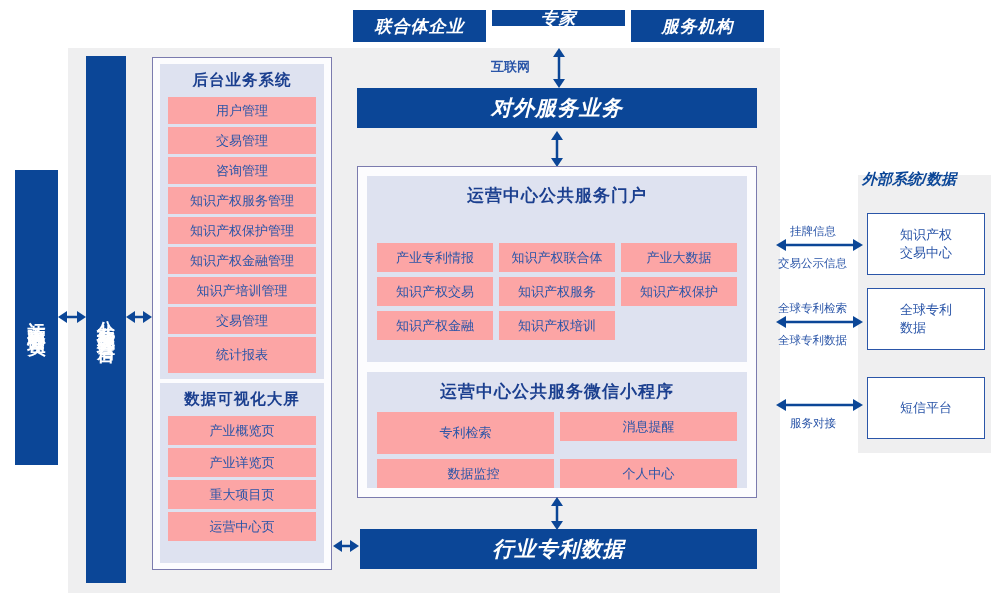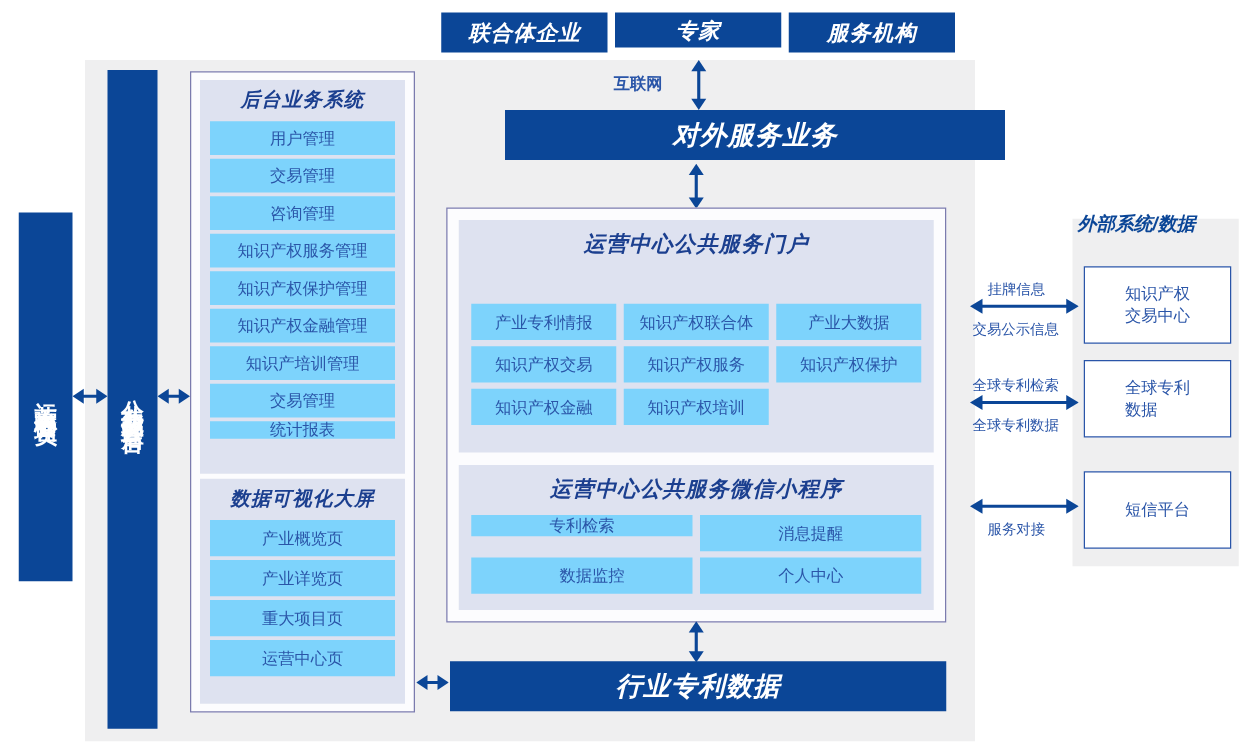--- a/index.html
+++ b/index.html
@@ -40,26 +40,25 @@
     border:1.5px solid #7b7bae;
   }
   .lavpanel{
     position:absolute;
     background:#dee2f0;
   }
   .lavpanel-title{
     text-align:center;
     color:#1b3f8f;
     font-weight:bold;
-    font-style:italic;
     font-size:15px;
     letter-spacing:1px;
   }
   .cell{
-    background:#7dd3fc;
+    background:#fca5a5;
     color:#2a55a8;
     display:flex;align-items:center;justify-content:center;
     text-align:center;
     font-size:13px;
   }
 
   
   .extbox{
     position:absolute;
     background:#ffffff;
@@ -91,37 +90,37 @@
   .arrow-lbl.plain{ font-weight:normal; }
 </style>
 </head>
 <body>
 
 <div id="root">
 
   <div class="bluebar" style="left:353px;top:10px;width:133px;height:32px;font-size:17px;">
     <span>联合体企业</span>
   </div>
-  <div class="bluebar" style="left:492px;top:10px;width:133px;height:28px;font-size:17px;">
+  <div class="bluebar" style="left:492px;top:10px;width:133px;height:16px;font-size:17px;">
     <span>专家</span>
   </div>
   <div class="bluebar" style="left:631px;top:10px;width:133px;height:32px;font-size:17px;">
     <span>服务机构</span>
   </div>
 
   <div class="graybox" style="left:68px;top:48px;width:712px;height:545px;"></div>
 
   <svg class="arrow-v" style="left:550px;top:48px;width:18px;height:40px;" viewBox="0 0 18 40">
     <line x1="9" y1="7" x2="9" y2="33" stroke="#0b4697" stroke-width="2.5"></line>
     <polygon points="9,0 3,9 15,9" fill="#0b4697"></polygon>
     <polygon points="9,40 3,31 15,31" fill="#0b4697"></polygon>
   </svg>
   <div class="arrow-lbl" style="left:491px;top:58px;font-size:13px;">互联网</div>
 
-  <div class="bluebar" style="left:357px;top:88px;width:400px;height:40px;font-size:21px;margin-left:47px;">
+  <div class="bluebar" style="left:357px;top:88px;width:400px;height:40px;font-size:21px;">
     <span>对外服务业务</span>
   </div>
 
   <svg class="arrow-v" style="left:548px;top:131px;width:18px;height:36px;" viewBox="0 0 18 36">
     <line x1="9" y1="7" x2="9" y2="29" stroke="#0b4697" stroke-width="2.5"></line>
     <polygon points="9,0 3,9 15,9" fill="#0b4697"></polygon>
     <polygon points="9,36 3,27 15,27" fill="#0b4697"></polygon>
   </svg>
 
   <div class="bluebar vert" style="left:15px;top:170px;width:43px;height:295px;font-size:18px;">
@@ -150,21 +149,21 @@
     <div class="lavpanel-title" style="margin-bottom:6px;font-size:15.5px;">后台业务系统</div>
     <div style="display:flex;flex-direction:column;gap:3px;">
       <div class="cell" style="height:27px;">用户管理</div>
       <div class="cell" style="height:27px;">交易管理</div>
       <div class="cell" style="height:27px;">咨询管理</div>
       <div class="cell" style="height:27px;">知识产权服务管理</div>
       <div class="cell" style="height:27px;">知识产权保护管理</div>
       <div class="cell" style="height:27px;">知识产权金融管理</div>
       <div class="cell" style="height:27px;">知识产培训管理</div>
       <div class="cell" style="height:27px;">交易管理</div>
-      <div class="cell" style="height:14px;">统计报表</div>
+      <div class="cell" style="height:36px;">统计报表</div>
     </div>
   </div>
 
   <div class="lavpanel" style="left:160px;top:383px;width:164px;height:180px;padding:6px 8px;">
     <div class="lavpanel-title" style="margin-bottom:6px;font-size:15.5px;">数据可视化大屏</div>
     <div style="display:flex;flex-direction:column;gap:3px;">
       <div class="cell" style="height:29px;">产业概览页</div>
       <div class="cell" style="height:29px;">产业详览页</div>
       <div class="cell" style="height:29px;">重大项目页</div>
       <div class="cell" style="height:29px;">运营中心页</div>
@@ -189,21 +188,21 @@
       <div class="cell" style="height:29px;">知识产权服务</div>
       <div class="cell" style="height:29px;">知识产权保护</div>
       <div class="cell" style="height:29px;">知识产权金融</div>
       <div class="cell" style="height:29px;">知识产权培训</div>
     </div>
   </div>
 
   <div class="lavpanel" style="left:367px;top:372px;width:380px;height:116px;padding:8px 10px;">
     <div class="lavpanel-title" style="margin-bottom:9px;font-size:17px;">运营中心公共服务微信小程序</div>
     <div style="display:grid;grid-template-columns:1fr 1fr;gap:5px 6px;">
-      <div class="cell" style="height:17px;">专利检索</div>
+      <div class="cell" style="height:42px;">专利检索</div>
       <div class="cell" style="height:29px;">消息提醒</div>
       <div class="cell" style="height:29px;padding-left:16px;">数据监控</div>
       <div class="cell" style="height:29px;">个人中心</div>
     </div>
   </div>
 
   <svg class="arrow-v" style="left:548px;top:497px;width:18px;height:33px;" viewBox="0 0 18 33">
     <line x1="9" y1="7" x2="9" y2="26" stroke="#0b4697" stroke-width="2.5"></line>
     <polygon points="9,0 3,9 15,9" fill="#0b4697"></polygon>
     <polygon points="9,33 3,24 15,24" fill="#0b4697"></polygon>

